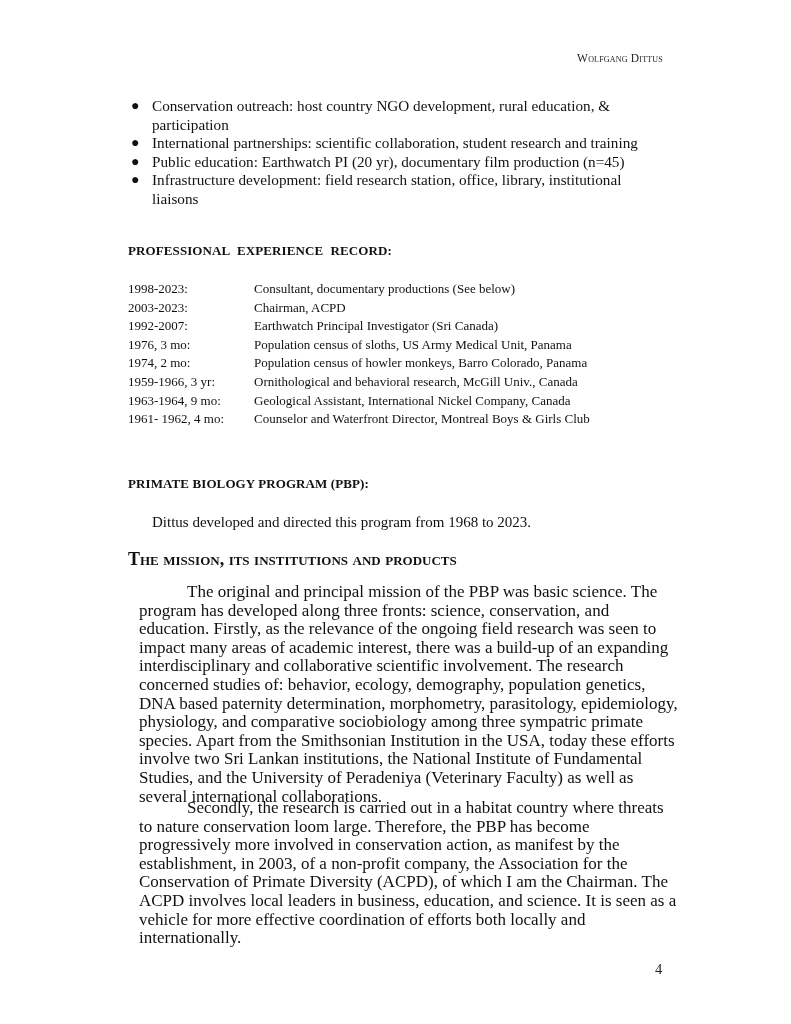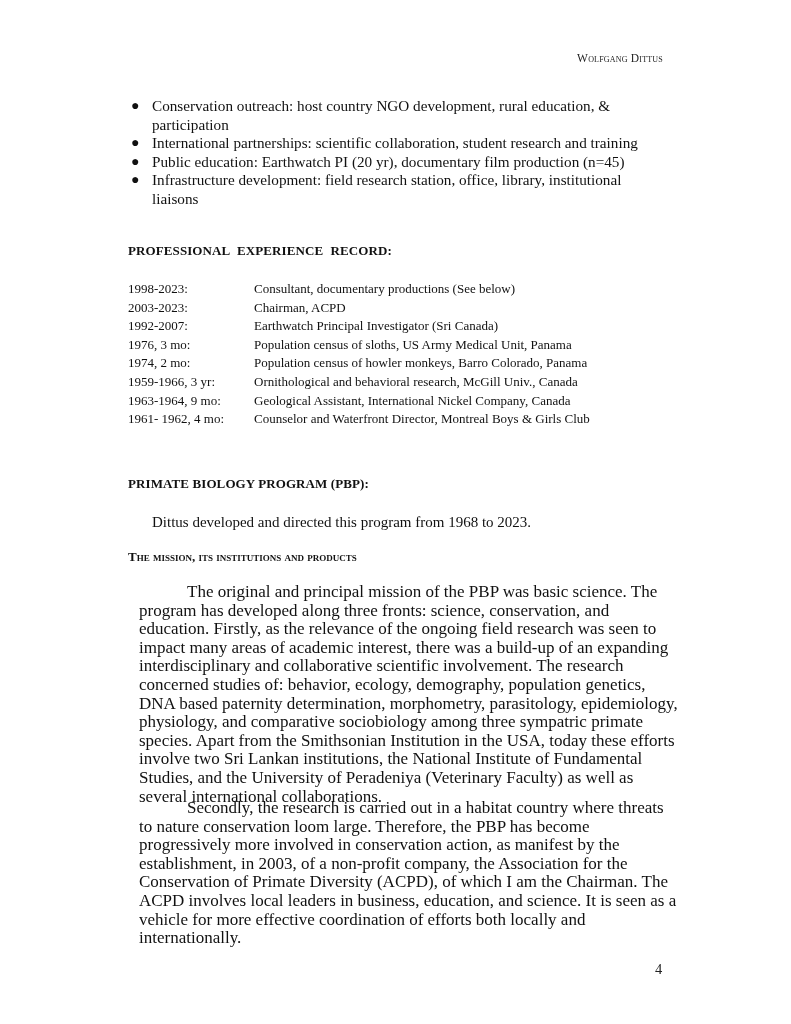--- a/index.html
+++ b/index.html
@@ -81,21 +81,21 @@
       top: 514px;
       font-size: 15px;
       margin: 0;
     }
     .subheading {
       position: absolute;
       left: 128px;
       top: 549px;
       font-weight: bold;
       font-variant: small-caps;
-      font-size: 13px;
+      font-size: 18px;
       margin: 0;
     }
     .para {
       position: absolute;
       left: 139px;
       width: 540px;
       font-size: 17px;
       line-height: 18.6px;
       margin: 0;
       text-indent: 48px;

